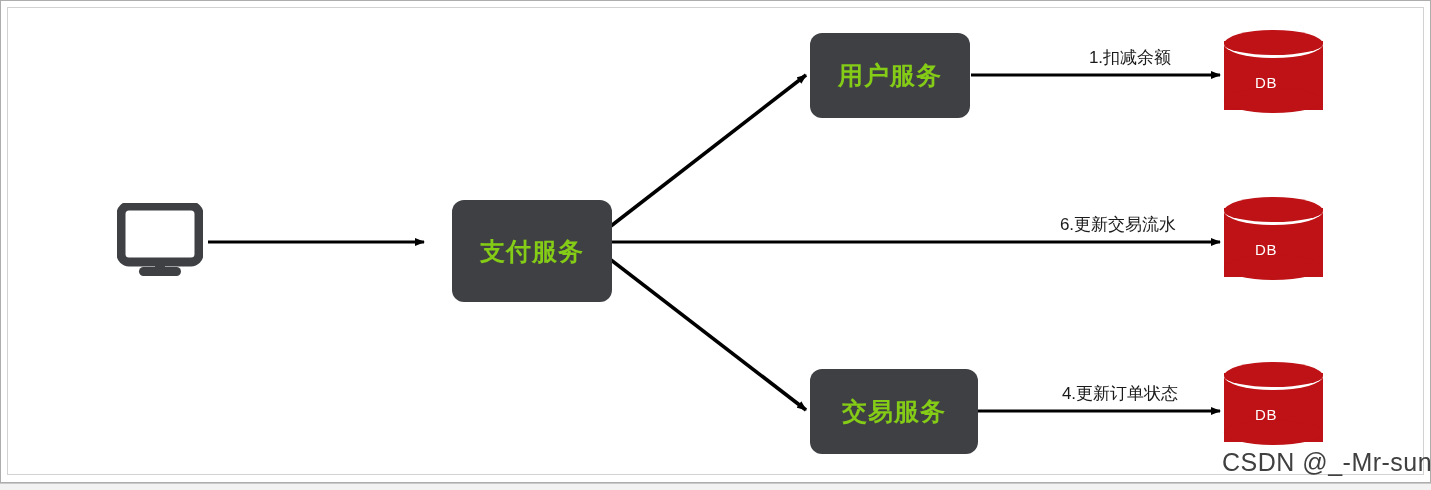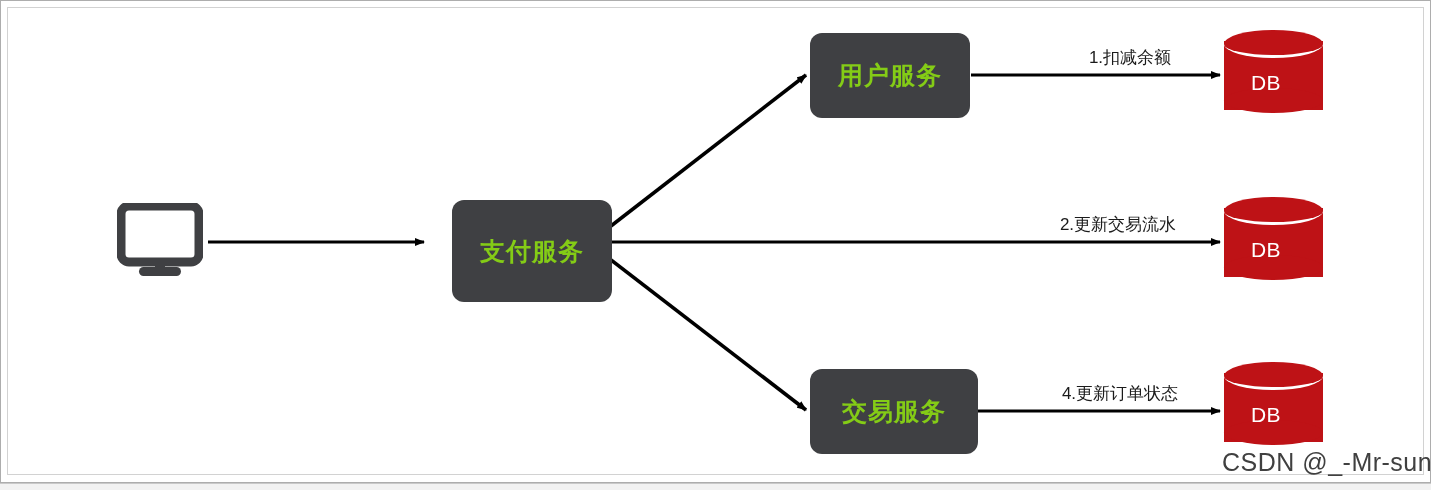--- a/index.html
+++ b/index.html
@@ -110,21 +110,21 @@
   .db .db-label {
     position: absolute;
     left: 0;
     top: 0;
     width: 84px;
     height: 91px;
     display: flex;
     align-items: center;
     justify-content: center;
     color: #ffffff;
-    font-size: 21px;
+    font-size: 15px;
     letter-spacing: 0.5px;
     padding-top: 14px;
     box-sizing: border-box;
   }
 
   
   .arrow-label {
     position: absolute;
     font-size: 17px;
     color: #1a1a1a;
@@ -214,19 +214,19 @@
   </div>
 
   <div class="db" style="left:1224px; top:362px;">
     <div class="body"></div>
     <div class="bottom-cap"></div>
     <div class="top-cap"></div>
     <div class="db-label">DB</div>
   </div>
 
   <div class="arrow-label" style="left:1060px; top:46px; width:140px;">1.扣减余额</div>
-  <div class="arrow-label" style="left:1036px; top:213px; width:164px;">2.更新交易流水</div>
+  <div class="arrow-label" style="left:1036px; top:213px; width:164px;">6.更新交易流水</div>
   <div class="arrow-label" style="left:1038px; top:382px; width:164px;">4.更新订单状态</div>
 
   <div class="watermark">CSDN @_-Mr-sun</div>
 
   <div class="bottom-strip"></div>
 </div>
 
 </body></html>

